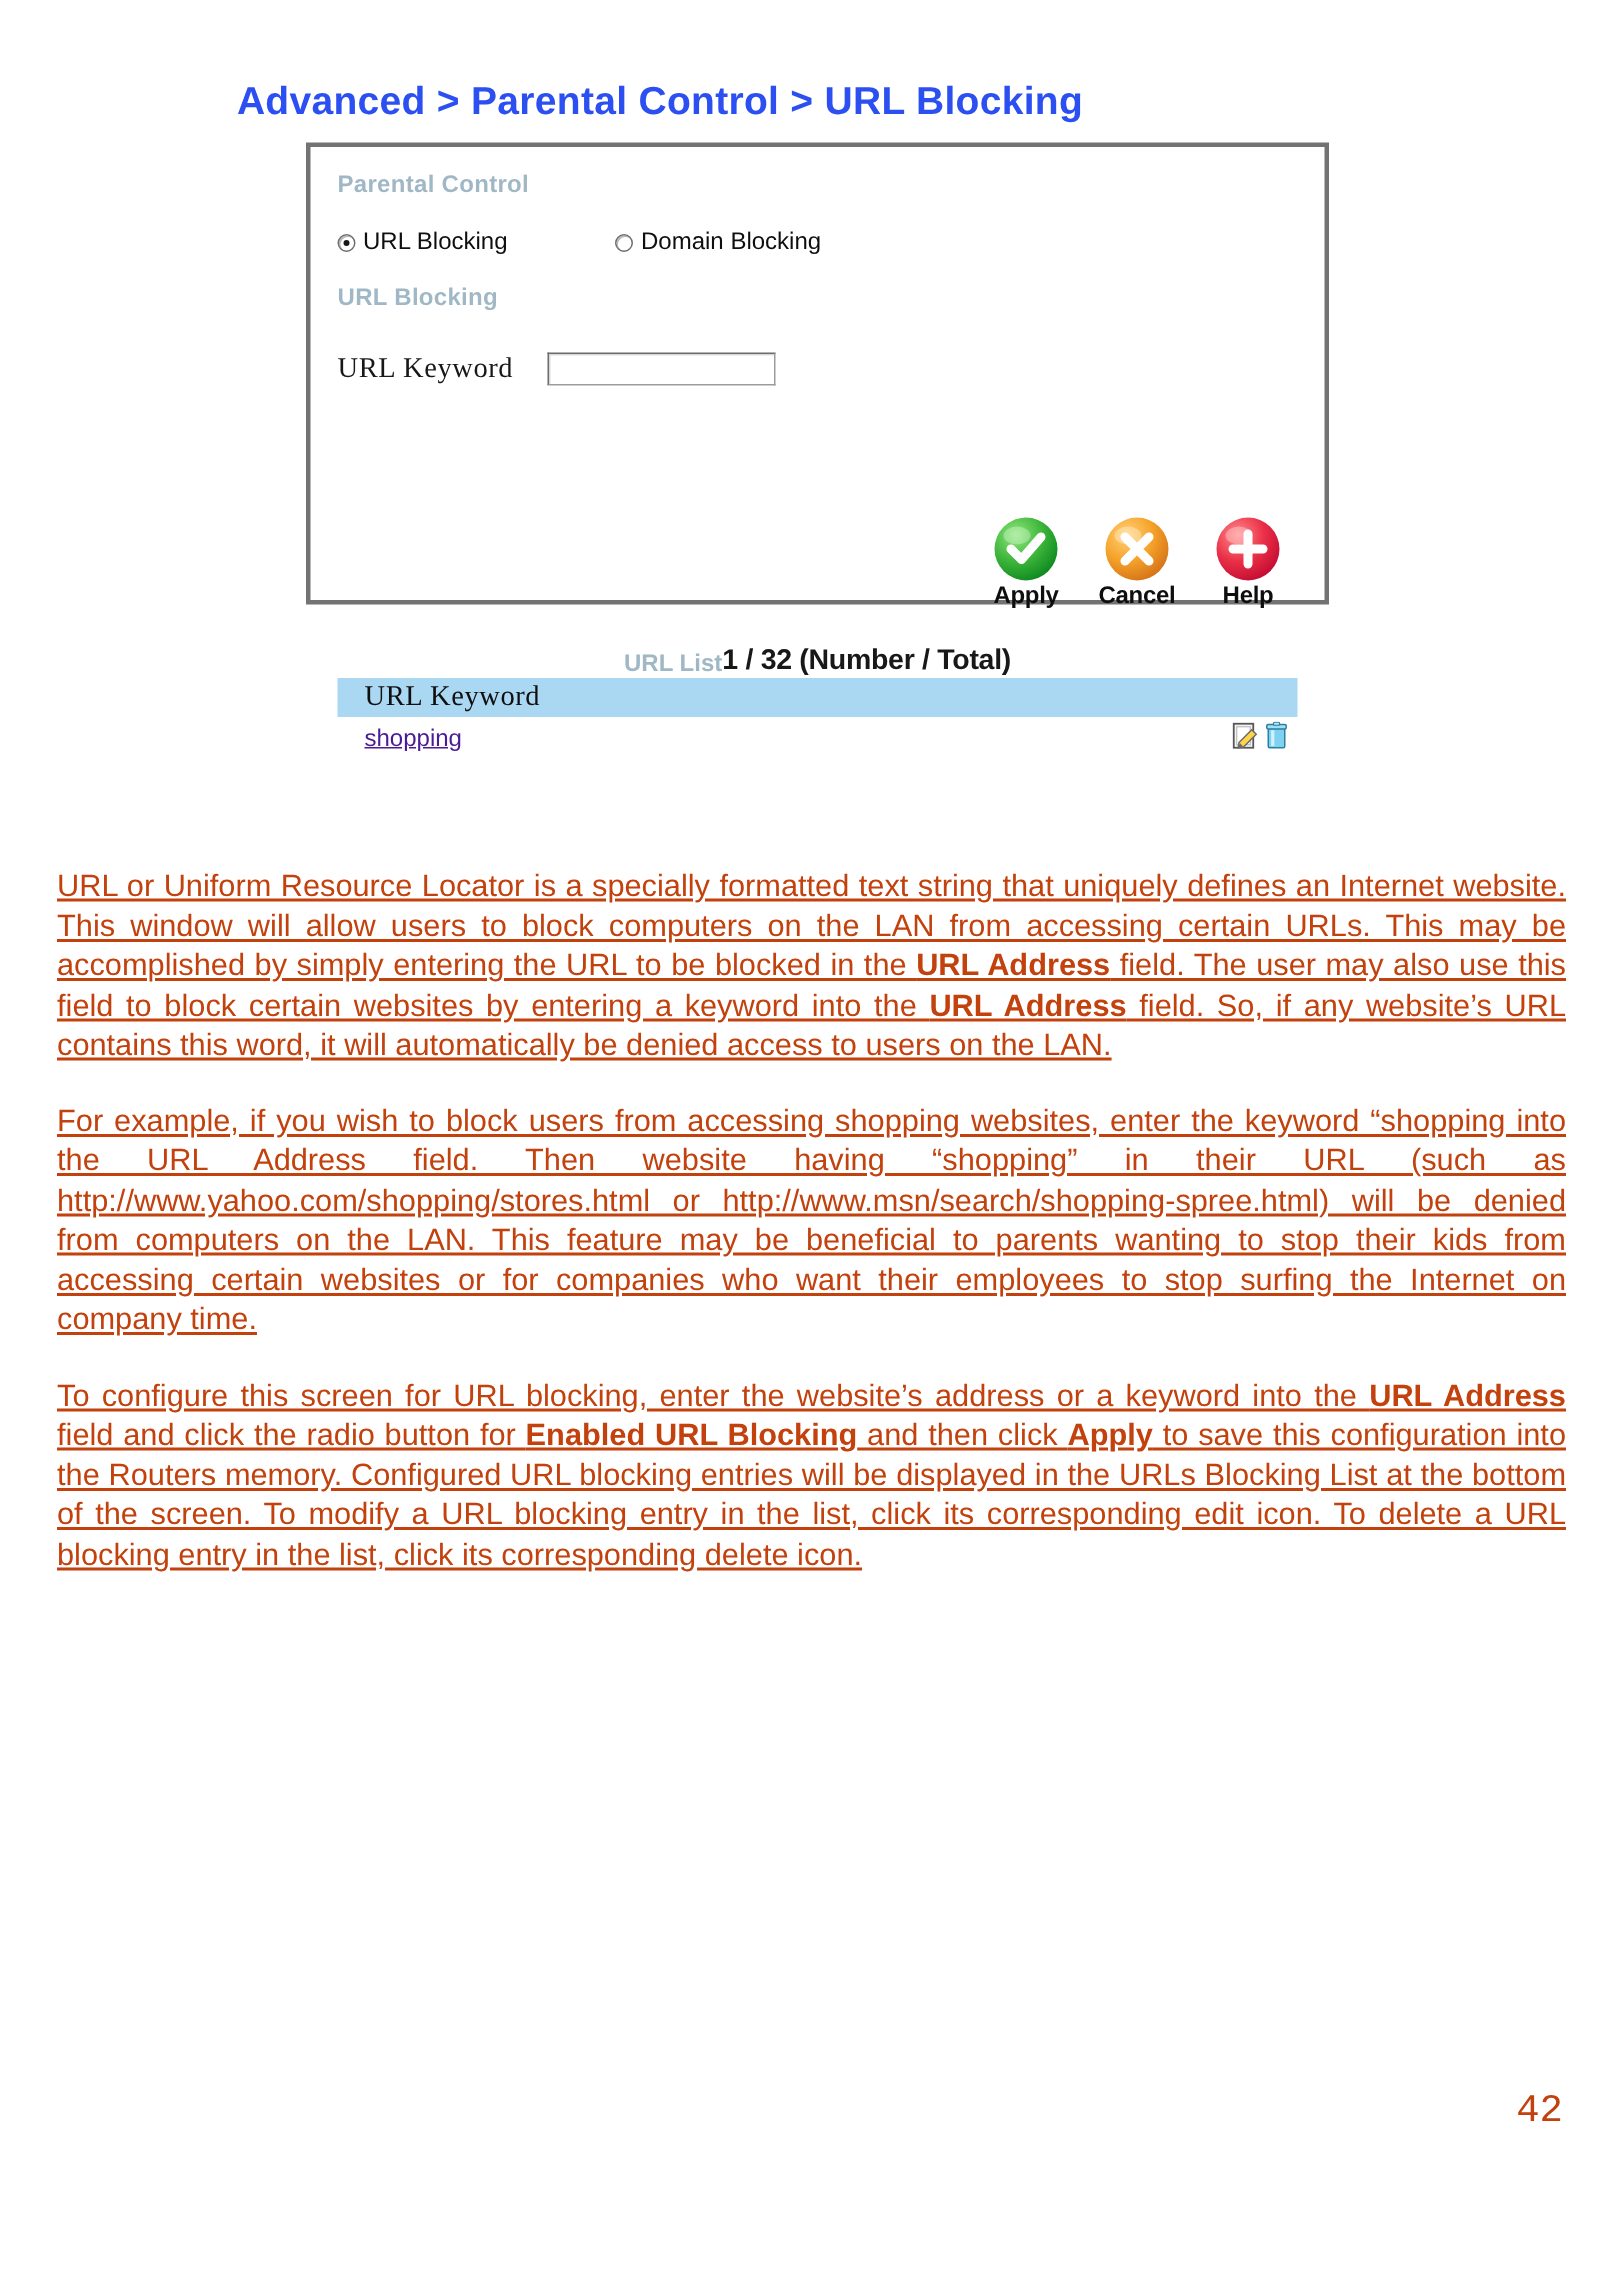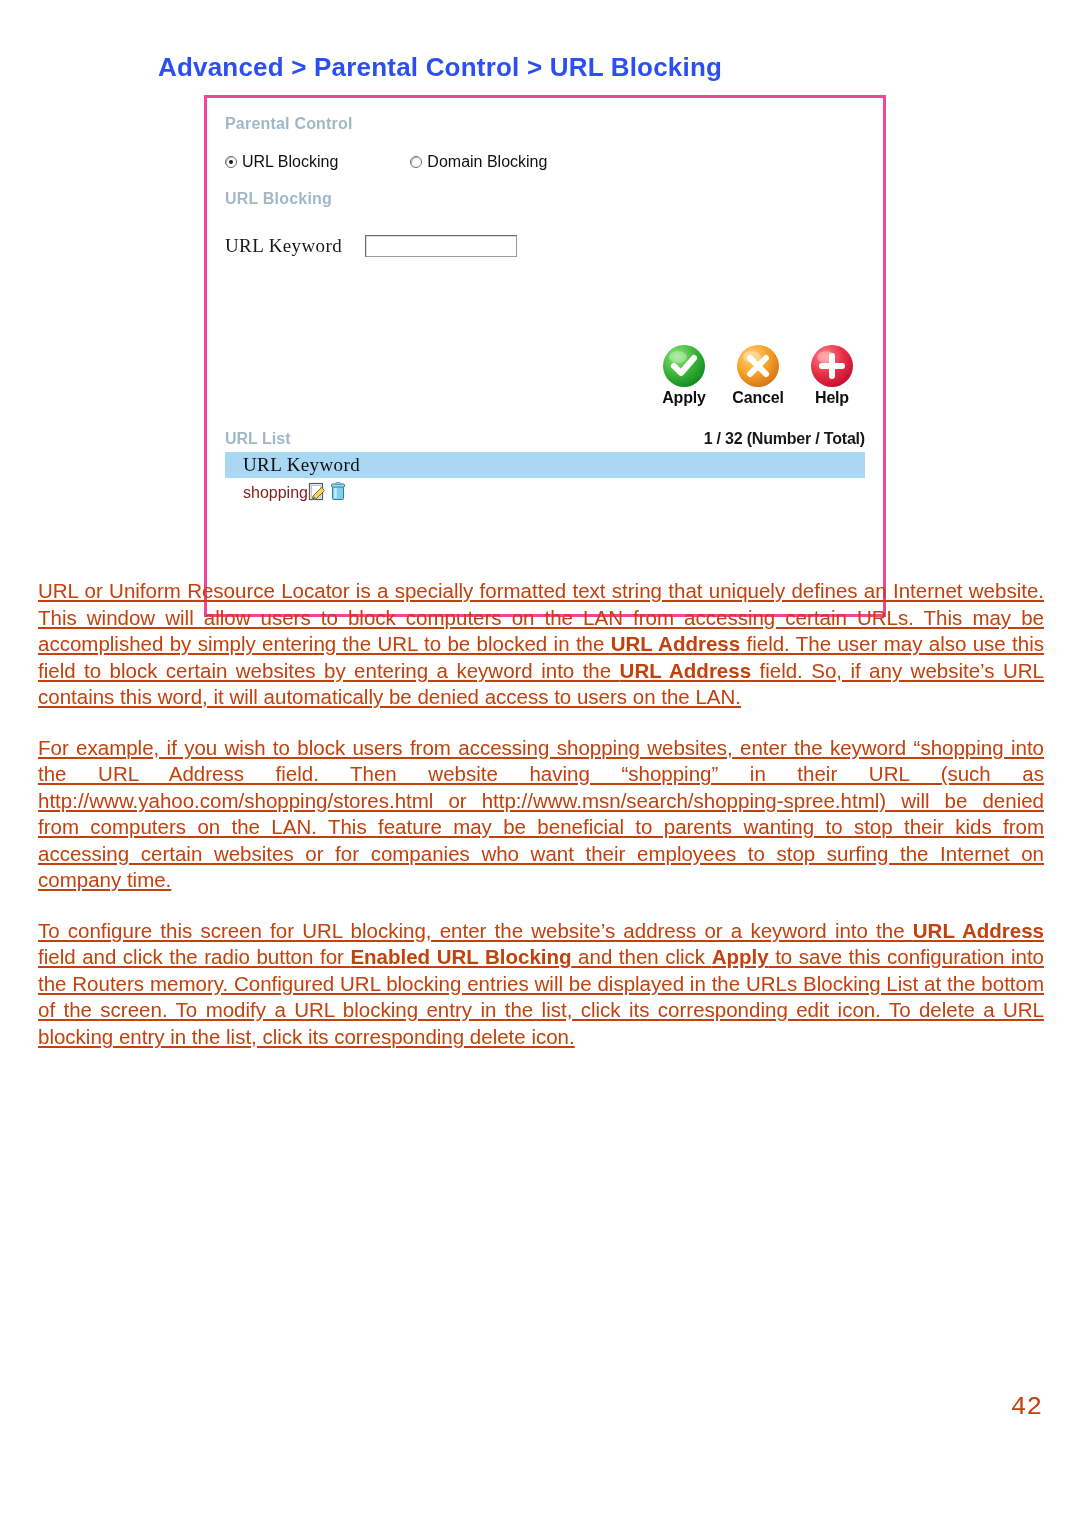--- a/index.html
+++ b/index.html
@@ -27,23 +27,23 @@
     letter-spacing: 0.2px;
     font-family: "Liberation Sans", sans-serif;
   }
 
   
   .shot {
     position: absolute;
     left: 204px;
     top: 95px;
     width: 682px;
-    height: 522px;
+    height: 308px;
     background: #ffffff;
-    border: 3px solid #ec4899;
+    border: 3px solid #737373;
     padding: 16px 18px 0 18px;
     font-family: "Liberation Sans", sans-serif;
     filter: contrast(1.02);
   }
 
   .sec-head {
     color: #9fb6c4;
     font-size: 16px;
     font-weight: bold;
     letter-spacing: 0.2px;
@@ -130,30 +130,30 @@
     letter-spacing: -0.2px;
   }
 
   
   .list-head {
     position: absolute;
     left: 18px;
     right: 18px;
     top: 332px;
     display: flex;
-    justify-content: space-between;
+    justify-content: center;
     align-items: flex-end;
   }
   .list-title {
     color: #9fb6c4;
     font-size: 16px;
     font-weight: bold;
   }
   .list-count {
-    font-size: 16px;
+    font-size: 19px;
     font-weight: bold;
     color: #1a1a1a;
     letter-spacing: -0.2px;
   }
   .list-colhdr {
     position: absolute;
     left: 18px;
     right: 18px;
     top: 354px;
     height: 26px;
@@ -167,23 +167,25 @@
     letter-spacing: 0.4px;
   }
   .list-row {
     position: absolute;
     left: 18px;
     right: 18px;
     top: 382px;
     height: 26px;
     display: flex;
     align-items: center;
+    justify-content: space-between;
     padding-left: 18px;
     font-size: 16px;
-    color: #7f1d1d;
+    color: #4c1d95;
+    text-decoration: underline;
   }
   .row-icons { display: flex; align-items: center; gap: 2px; padding-right: 4px; }
 
   
   .body-copy {
     position: absolute;
     left: 38px;
     top: 578px;
     width: 1006px;
   }

